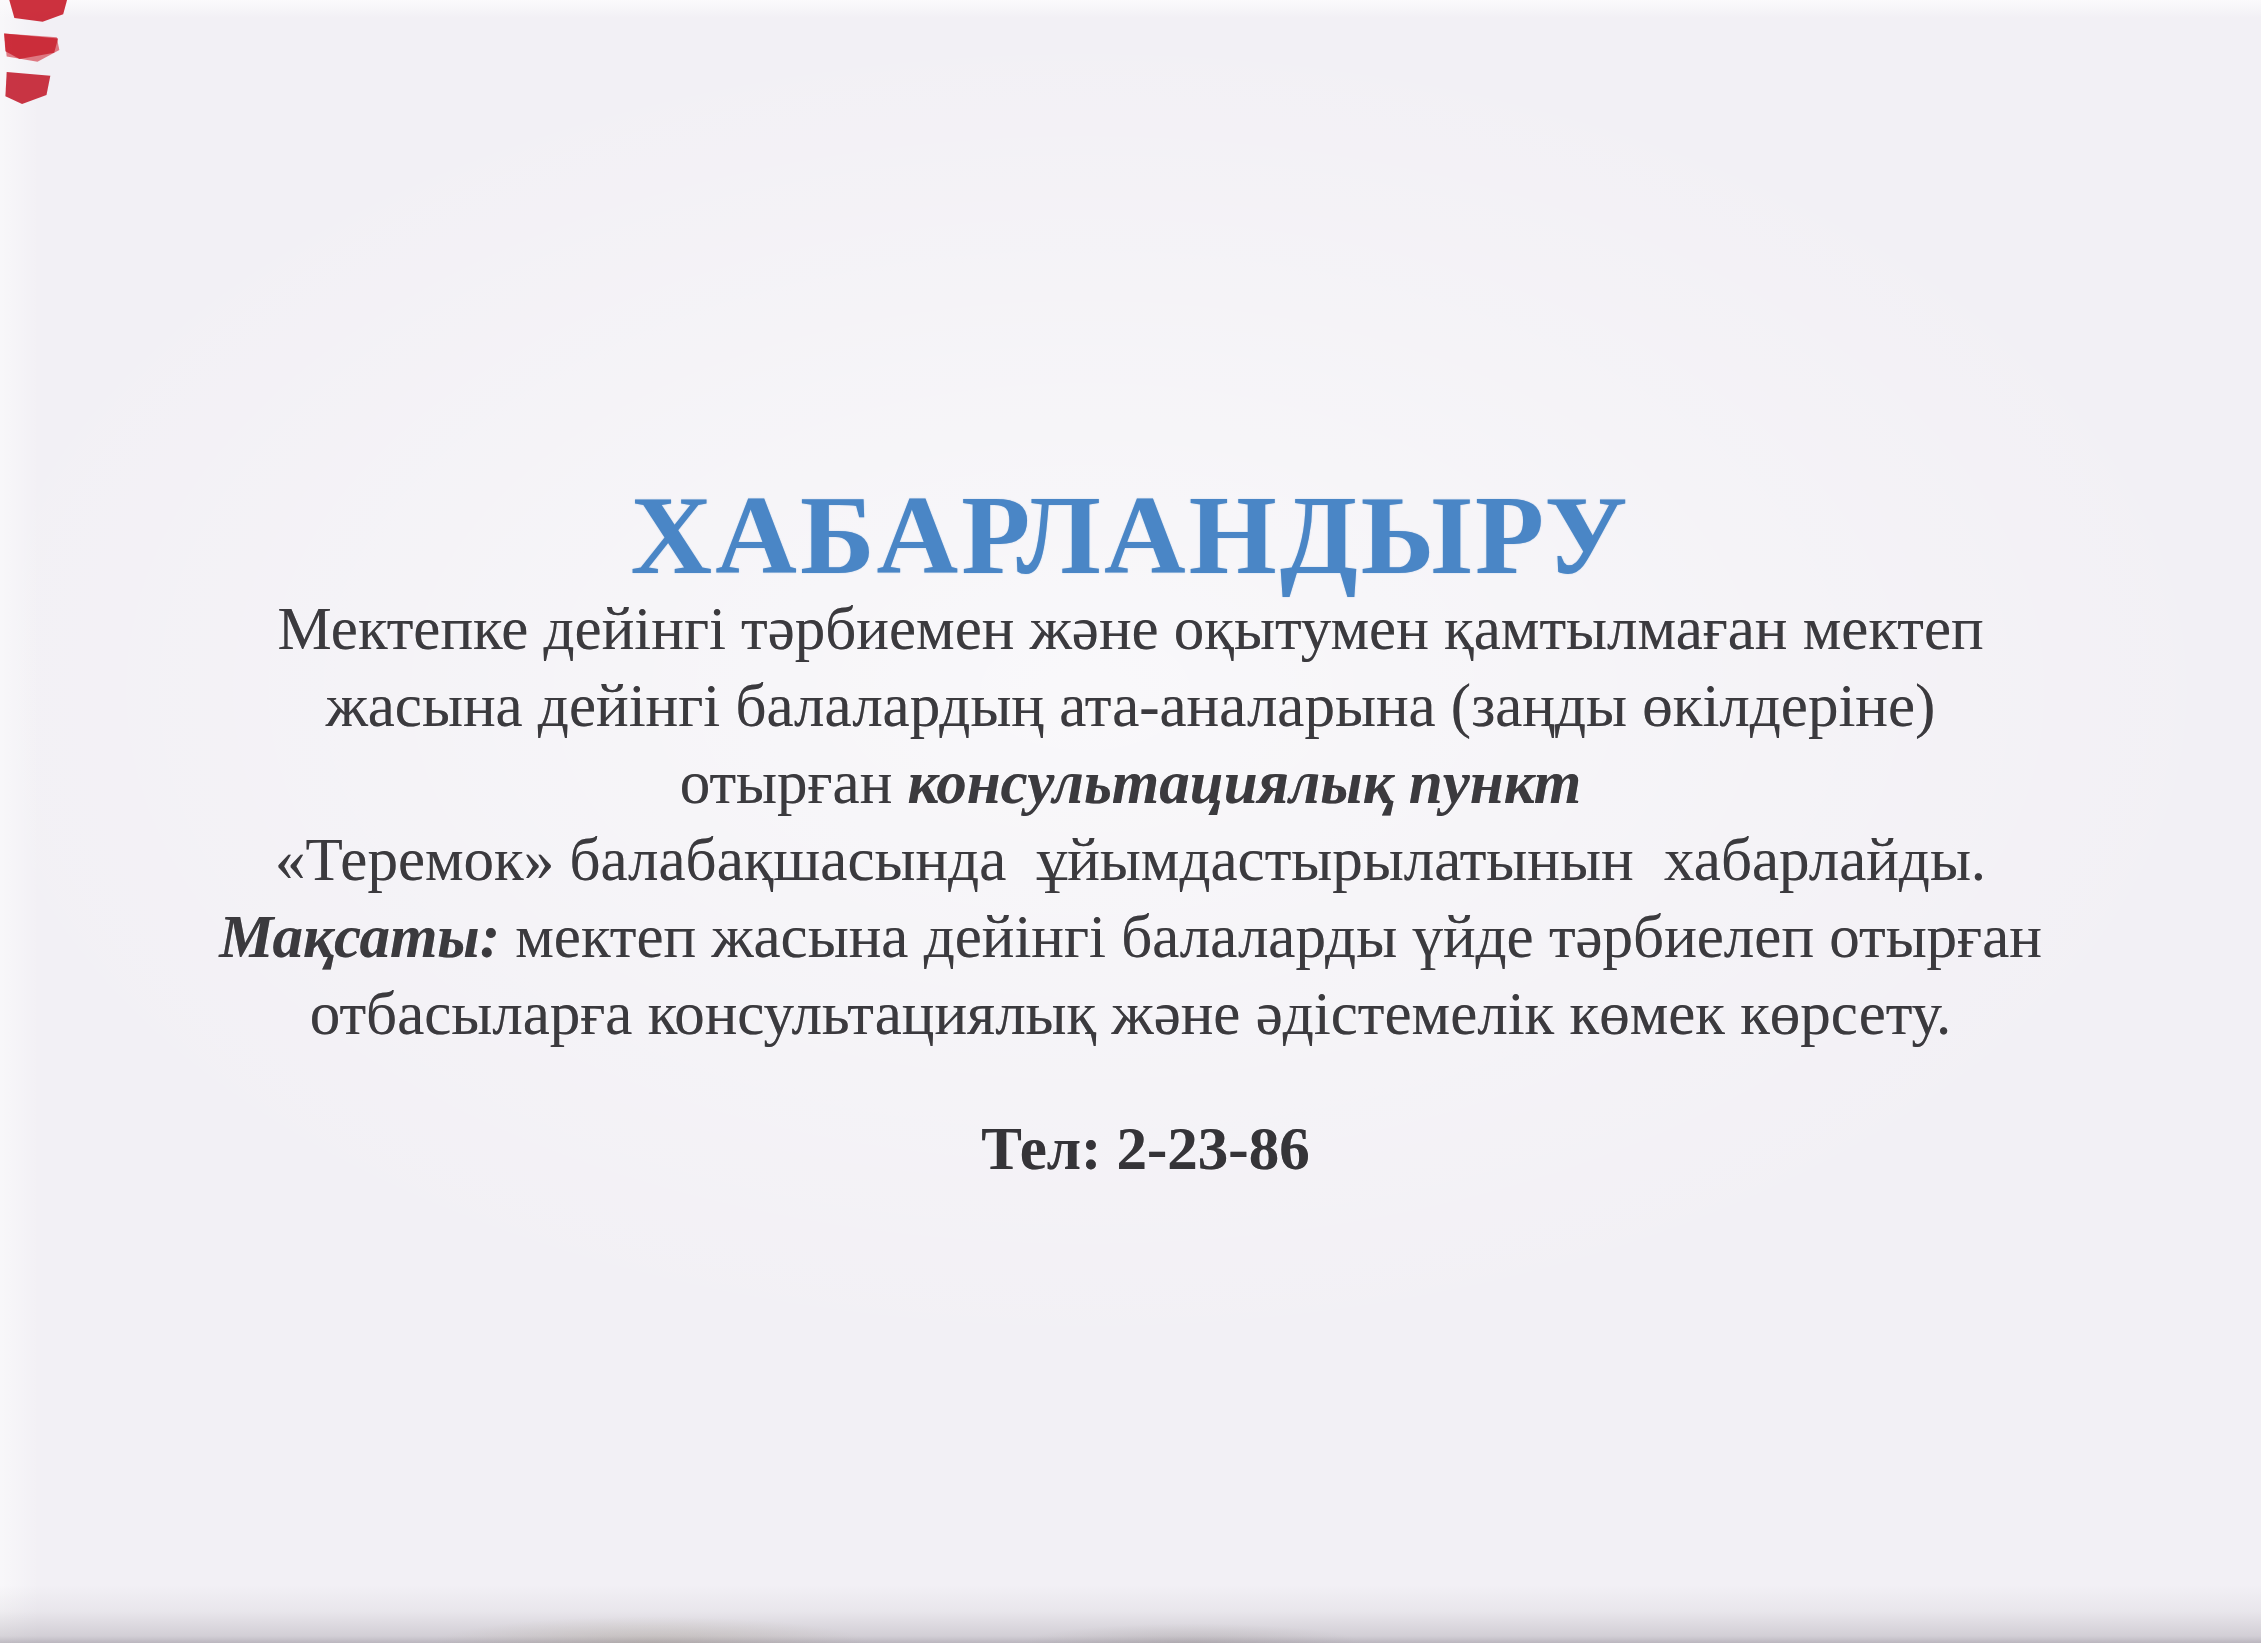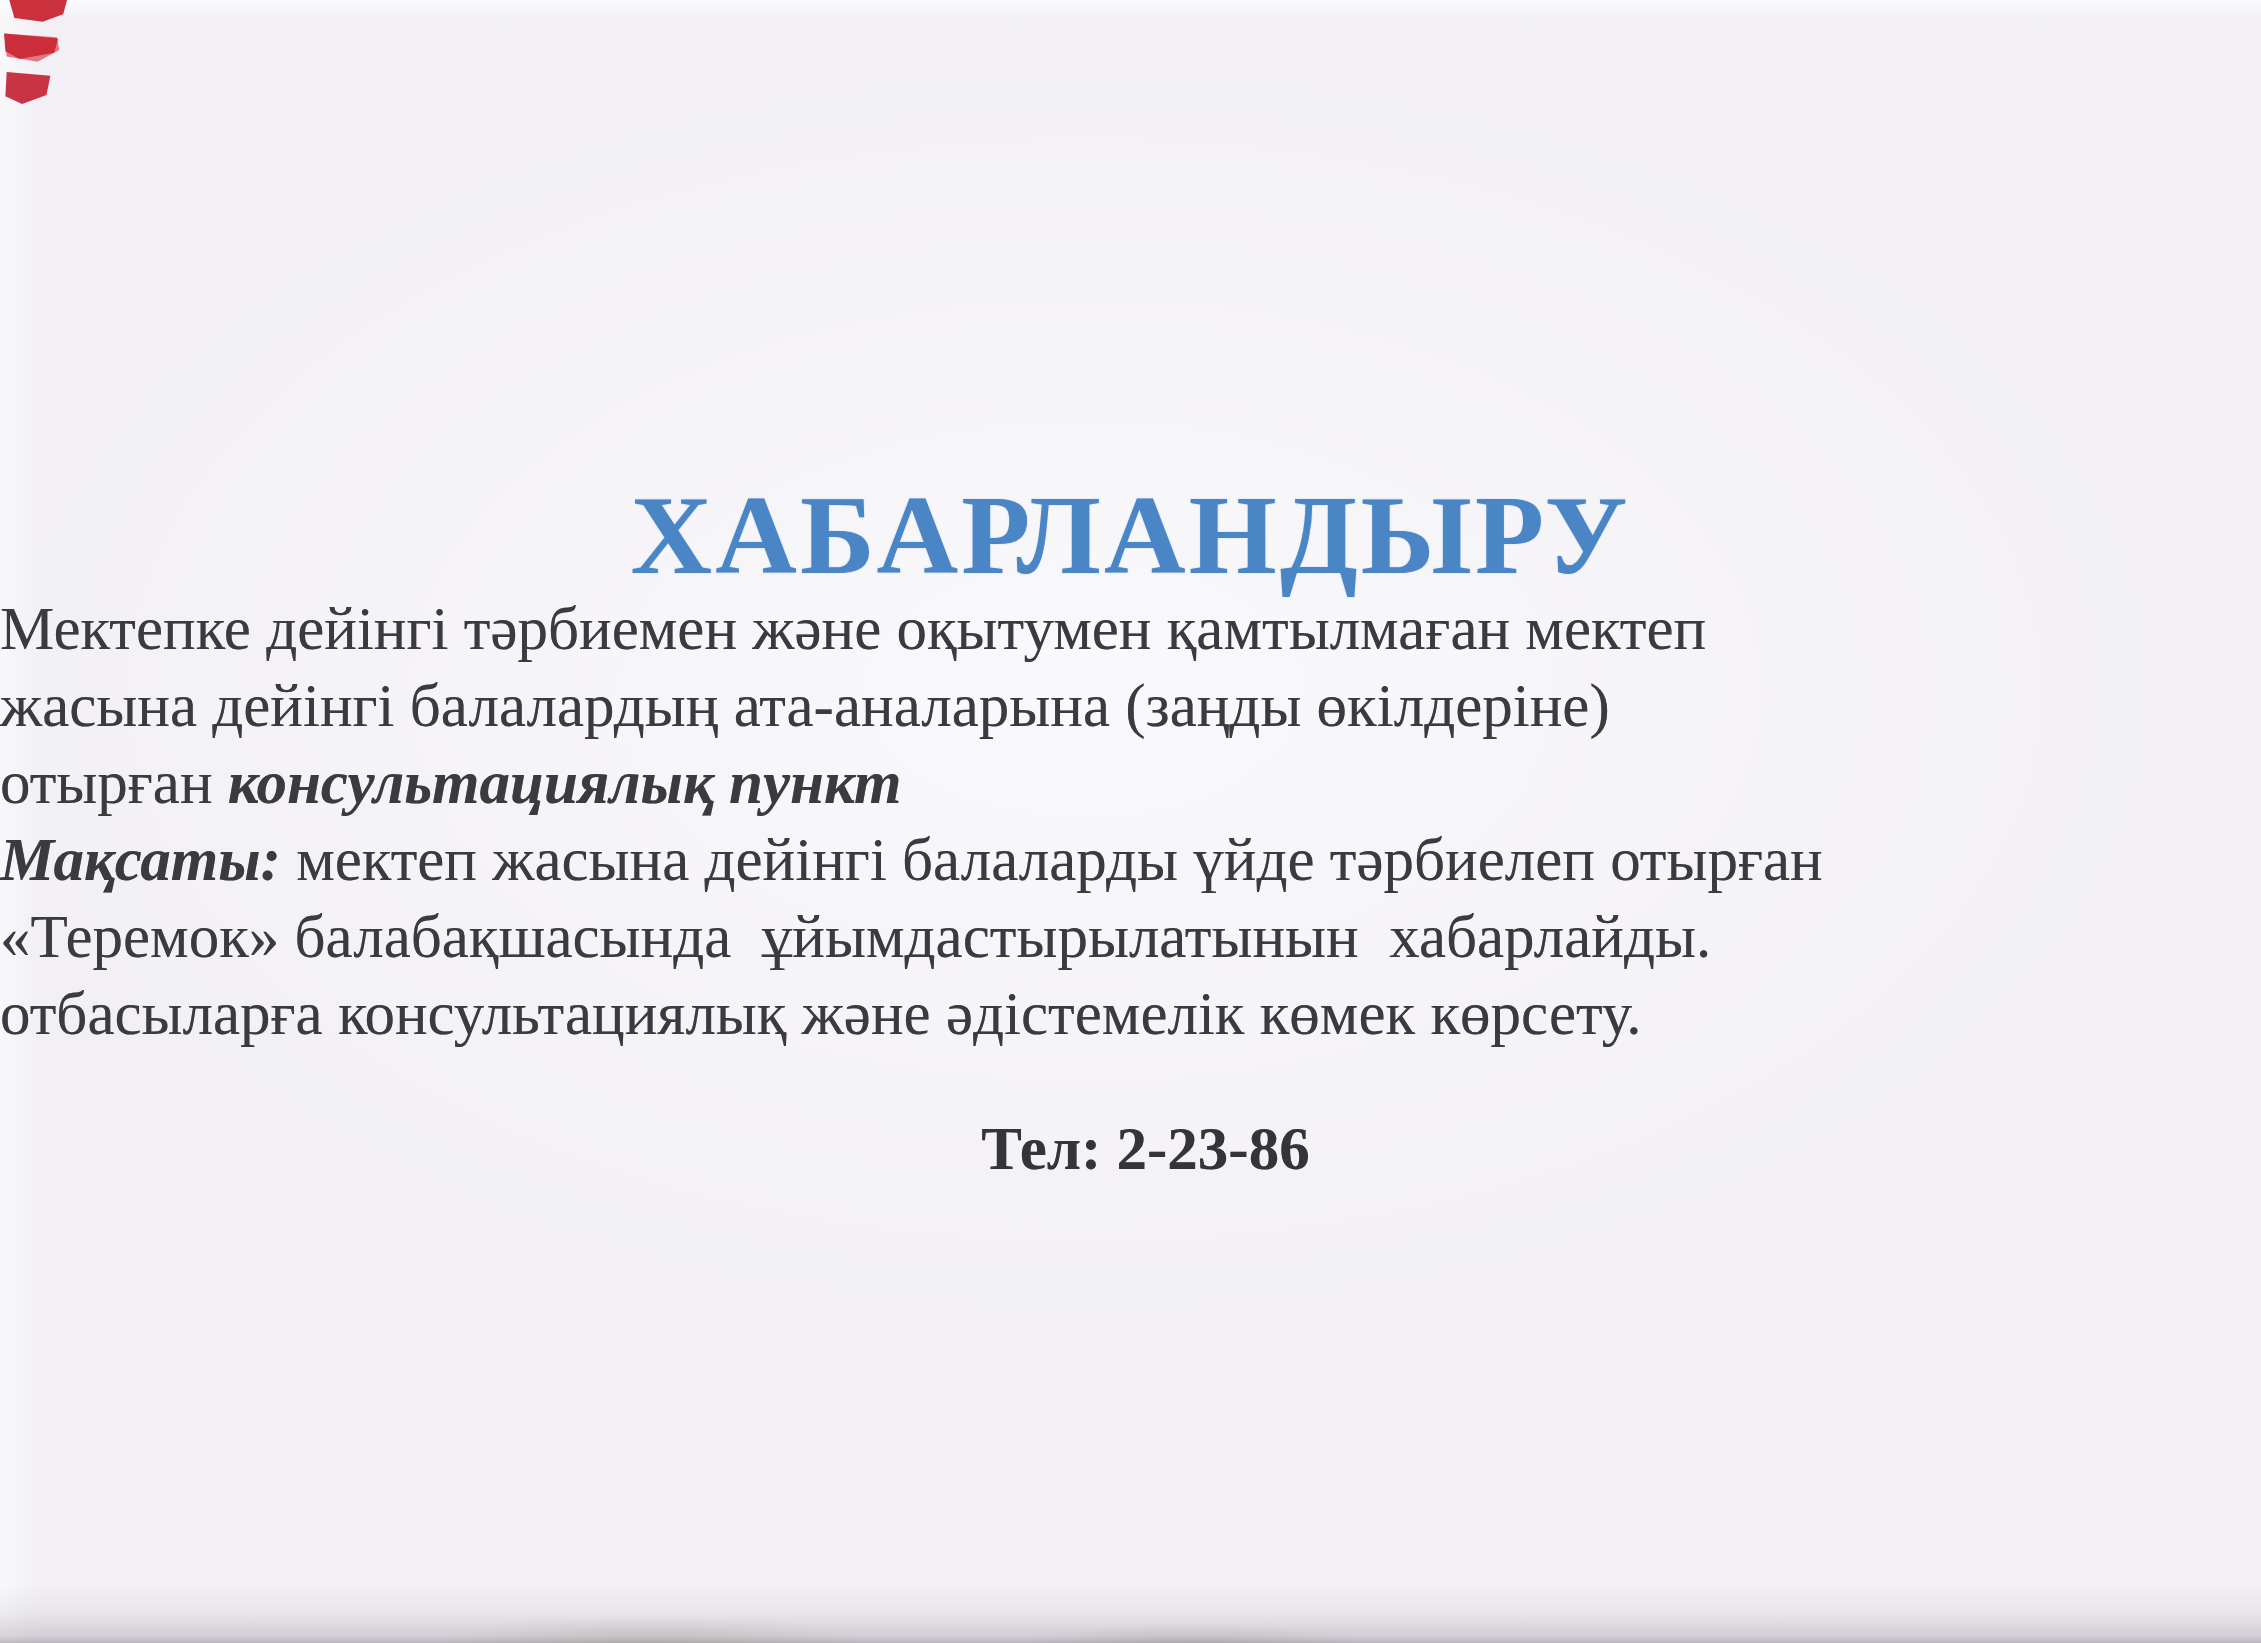--- a/index.html
+++ b/index.html
@@ -77,20 +77,21 @@
     position: absolute;
     top: 590px;
     left: 0;
     width: 100%;
     color: #3b3a3e;
     font-size: 61px;
     line-height: 77px;
     text-shadow: 0 0 0.6px rgba(59,58,62,0.5);
   }
   .line {
+    text-align: center;
     white-space: pre-wrap;
   }
   .b { font-weight: 700; font-style: italic; }
   .phone-line {
     position: absolute;
     top: 1110px;
     left: 0;
     width: 100%;
     text-align: center;
     font-size: 61px;
@@ -114,22 +115,22 @@
     <polygon points="6,52 90,60 84,82 30,92 8,80" fill="#c8202e" opacity="0.85"></polygon>
     <polygon points="10,112 78,118 72,148 34,162 8,150" fill="#c2192a" opacity="0.88"></polygon>
   </svg>
 
   <div class="title">ХАБАРЛАНДЫРУ</div>
 
   <div class="body-text">
     <div class="line"><span>Мектепке дейінгі тәрбиемен және оқытумен қамтылмаған мектеп</span></div>
     <div class="line"><span>жасына дейінгі балалардың ата-аналарына (заңды өкілдеріне)</span></div>
     <div class="line"><span>отырған </span><span class="b">консультациялық пункт</span></div>
+    <div class="line"><span>«Теремок» балабақшасында  ұйымдастырылатынын  хабарлайды.</span></div>
     <div class="line"><span class="b">Мақсаты:</span><span> мектеп жасына дейінгі балаларды үйде тәрбиелеп отырған</span></div>
-    <div class="line"><span>«Теремок» балабақшасында  ұйымдастырылатынын  хабарлайды.</span></div>
     <div class="line"><span>отбасыларға консультациялық және әдістемелік көмек көрсету.</span></div>
   </div>
 
   <div class="phone-line">Тел: 2-23-86</div>
 
   <div class="paper-smudge"></div>
   <div class="paper-smudge2"></div>
   <div class="paper-shadow-bottom"></div>
 
 </div>

